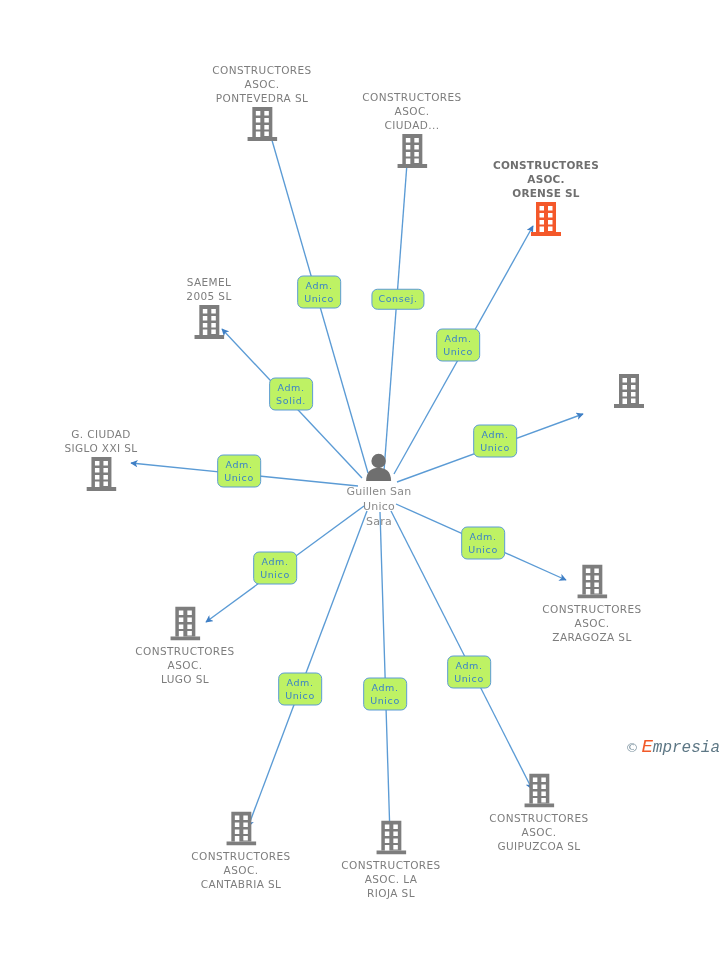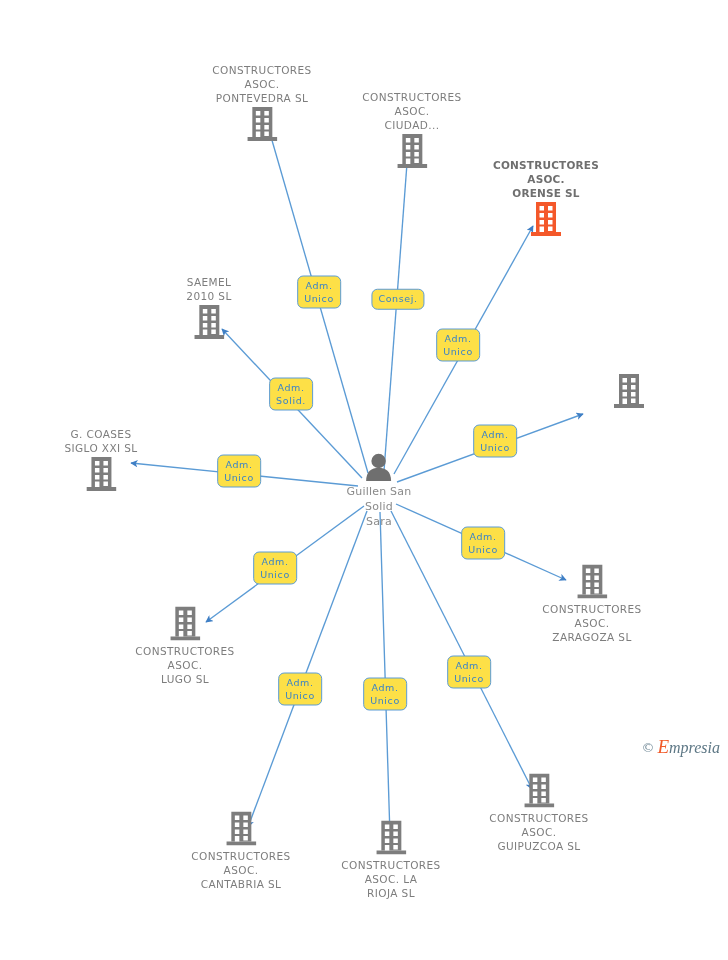--- a/index.html
+++ b/index.html
@@ -17,34 +17,34 @@
     letter-spacing:0.4px;white-space:pre-line;
   }
   .node.focus .cap{color:#6f6f6f;font-weight:bold;letter-spacing:0.2px;}
   .node .cap.above{margin-bottom:2px;}
   .node .cap.below{margin-top:3px;}
 
   .person .cap{color:#8a8a8a;font-size:11px;line-height:15px;letter-spacing:0.2px;}
 
   .elabel{
     position:absolute;transform:translate(-50%,-50%);
-    background:#fde047;border:1.6px solid #5b9bd5;border-radius:6px;
+    background:#bef264;border:1.6px solid #5b9bd5;border-radius:6px;
     color:#3b83c6;font-size:9.5px;line-height:12.5px;
     padding:3px 6px;text-align:center;white-space:pre-line;
     letter-spacing:0.6px;
     box-sizing:border-box;
   }
 
   #watermark{
     position:absolute;right:8px;bottom:6px;
     display:flex;align-items:center;gap:3px;
     font-size:15px;color:#6b7f8c;
   }
   #watermark .cmark{color:#7d93a0;font-size:13px;}
-  #watermark .brand{font-family:Liberation Serif, serif;font-style:italic;font-size:16px;color:#5d7785;}
+  #watermark .brand{font-family:Liberation Mono, monospace;font-style:italic;font-size:16px;color:#5d7785;}
   #watermark .brand .e{color:#f15a29;font-size:19px;}
 </style>
 </head>
 <body>
 
 <div id="stage">
 
   <svg id="edges" viewBox="0 0 728 960" preserveAspectRatio="none">
     <defs>
       <marker id="arrowblue" viewBox="0 0 10 10" refX="9" refY="5" markerWidth="5.5" markerHeight="5.5" orient="auto-start-reverse">
@@ -103,21 +103,21 @@
             <rect x="8.5" y="4" width="4.5" height="4.5" fill="#fff"></rect>
             <rect x="17" y="4" width="4.5" height="4.5" fill="#fff"></rect>
             <rect x="8.5" y="11" width="4.5" height="4.5" fill="#fff"></rect>
             <rect x="17" y="11" width="4.5" height="4.5" fill="#fff"></rect>
             <rect x="8.5" y="18" width="4.5" height="4.5" fill="#fff"></rect>
             <rect x="17" y="18" width="4.5" height="4.5" fill="#fff"></rect>
             <rect x="8.5" y="24.5" width="4.5" height="5.5" fill="#fff"></rect>
             <rect x="17" y="24.5" width="4.5" height="4.5" fill="#fff"></rect>
           </svg></span></div>
       <div class="node" style="left: 209px; top: 307px;"><div class="cap above">SAEMEL
-2010 SL</div><span><svg class="ico" width="30" height="34" viewBox="0 0 30 34" aria-hidden="true">
+2005 SL</div><span><svg class="ico" width="30" height="34" viewBox="0 0 30 34" aria-hidden="true">
             <rect x="5" y="0" width="20" height="30" fill="#7d7d7d"></rect>
             <rect x="0" y="30" width="30" height="4" fill="#7d7d7d"></rect>
             <rect x="8.5" y="4" width="4.5" height="4.5" fill="#fff"></rect>
             <rect x="17" y="4" width="4.5" height="4.5" fill="#fff"></rect>
             <rect x="8.5" y="11" width="4.5" height="4.5" fill="#fff"></rect>
             <rect x="17" y="11" width="4.5" height="4.5" fill="#fff"></rect>
             <rect x="8.5" y="18" width="4.5" height="4.5" fill="#fff"></rect>
             <rect x="17" y="18" width="4.5" height="4.5" fill="#fff"></rect>
             <rect x="8.5" y="24.5" width="4.5" height="5.5" fill="#fff"></rect>
             <rect x="17" y="24.5" width="4.5" height="4.5" fill="#fff"></rect>
@@ -127,21 +127,21 @@
             <rect x="0" y="30" width="30" height="4" fill="#7d7d7d"></rect>
             <rect x="8.5" y="4" width="4.5" height="4.5" fill="#fff"></rect>
             <rect x="17" y="4" width="4.5" height="4.5" fill="#fff"></rect>
             <rect x="8.5" y="11" width="4.5" height="4.5" fill="#fff"></rect>
             <rect x="17" y="11" width="4.5" height="4.5" fill="#fff"></rect>
             <rect x="8.5" y="18" width="4.5" height="4.5" fill="#fff"></rect>
             <rect x="17" y="18" width="4.5" height="4.5" fill="#fff"></rect>
             <rect x="8.5" y="24.5" width="4.5" height="5.5" fill="#fff"></rect>
             <rect x="17" y="24.5" width="4.5" height="4.5" fill="#fff"></rect>
           </svg></span></div>
-      <div class="node" style="left: 101px; top: 459px;"><div class="cap above">G. COASES
+      <div class="node" style="left: 101px; top: 459px;"><div class="cap above">G. CIUDAD
 SIGLO XXI SL</div><span><svg class="ico" width="30" height="34" viewBox="0 0 30 34" aria-hidden="true">
             <rect x="5" y="0" width="20" height="30" fill="#7d7d7d"></rect>
             <rect x="0" y="30" width="30" height="4" fill="#7d7d7d"></rect>
             <rect x="8.5" y="4" width="4.5" height="4.5" fill="#fff"></rect>
             <rect x="17" y="4" width="4.5" height="4.5" fill="#fff"></rect>
             <rect x="8.5" y="11" width="4.5" height="4.5" fill="#fff"></rect>
             <rect x="17" y="11" width="4.5" height="4.5" fill="#fff"></rect>
             <rect x="8.5" y="18" width="4.5" height="4.5" fill="#fff"></rect>
             <rect x="17" y="18" width="4.5" height="4.5" fill="#fff"></rect>
             <rect x="8.5" y="24.5" width="4.5" height="5.5" fill="#fff"></rect>
@@ -214,21 +214,21 @@
             <rect x="17" y="18" width="4.5" height="4.5" fill="#fff"></rect>
             <rect x="8.5" y="24.5" width="4.5" height="5.5" fill="#fff"></rect>
             <rect x="17" y="24.5" width="4.5" height="4.5" fill="#fff"></rect>
           </svg></span><div class="cap below">CONSTRUCTORES
 ASOC. LA
 RIOJA SL</div></div>
       <div class="node person" style="left: 379px; top: 491px;"><span><svg class="ico" width="30" height="28" viewBox="0 0 30 28" aria-hidden="true">
             <circle cx="15" cy="8" r="7.2" fill="#6f6f6f"></circle>
             <path d="M2.5 28 C2.5 18.5 8 14.8 15 14.8 C22 14.8 27.5 18.5 27.5 28 Z" fill="#6f6f6f"></path>
           </svg></span><div class="cap below">Guillen San
-Solid
+Unico
 Sara</div></div>
     </div>
   <div id="labels-layer">
       <div class="elabel" style="left: 319px; top: 292px;">Adm.
 Unico</div>
       <div class="elabel" style="left: 398px; top: 299px;">Consej.</div>
       <div class="elabel" style="left: 458px; top: 345px;">Adm.
 Unico</div>
       <div class="elabel" style="left: 291px; top: 394px;">Adm.
 Solid.</div>

